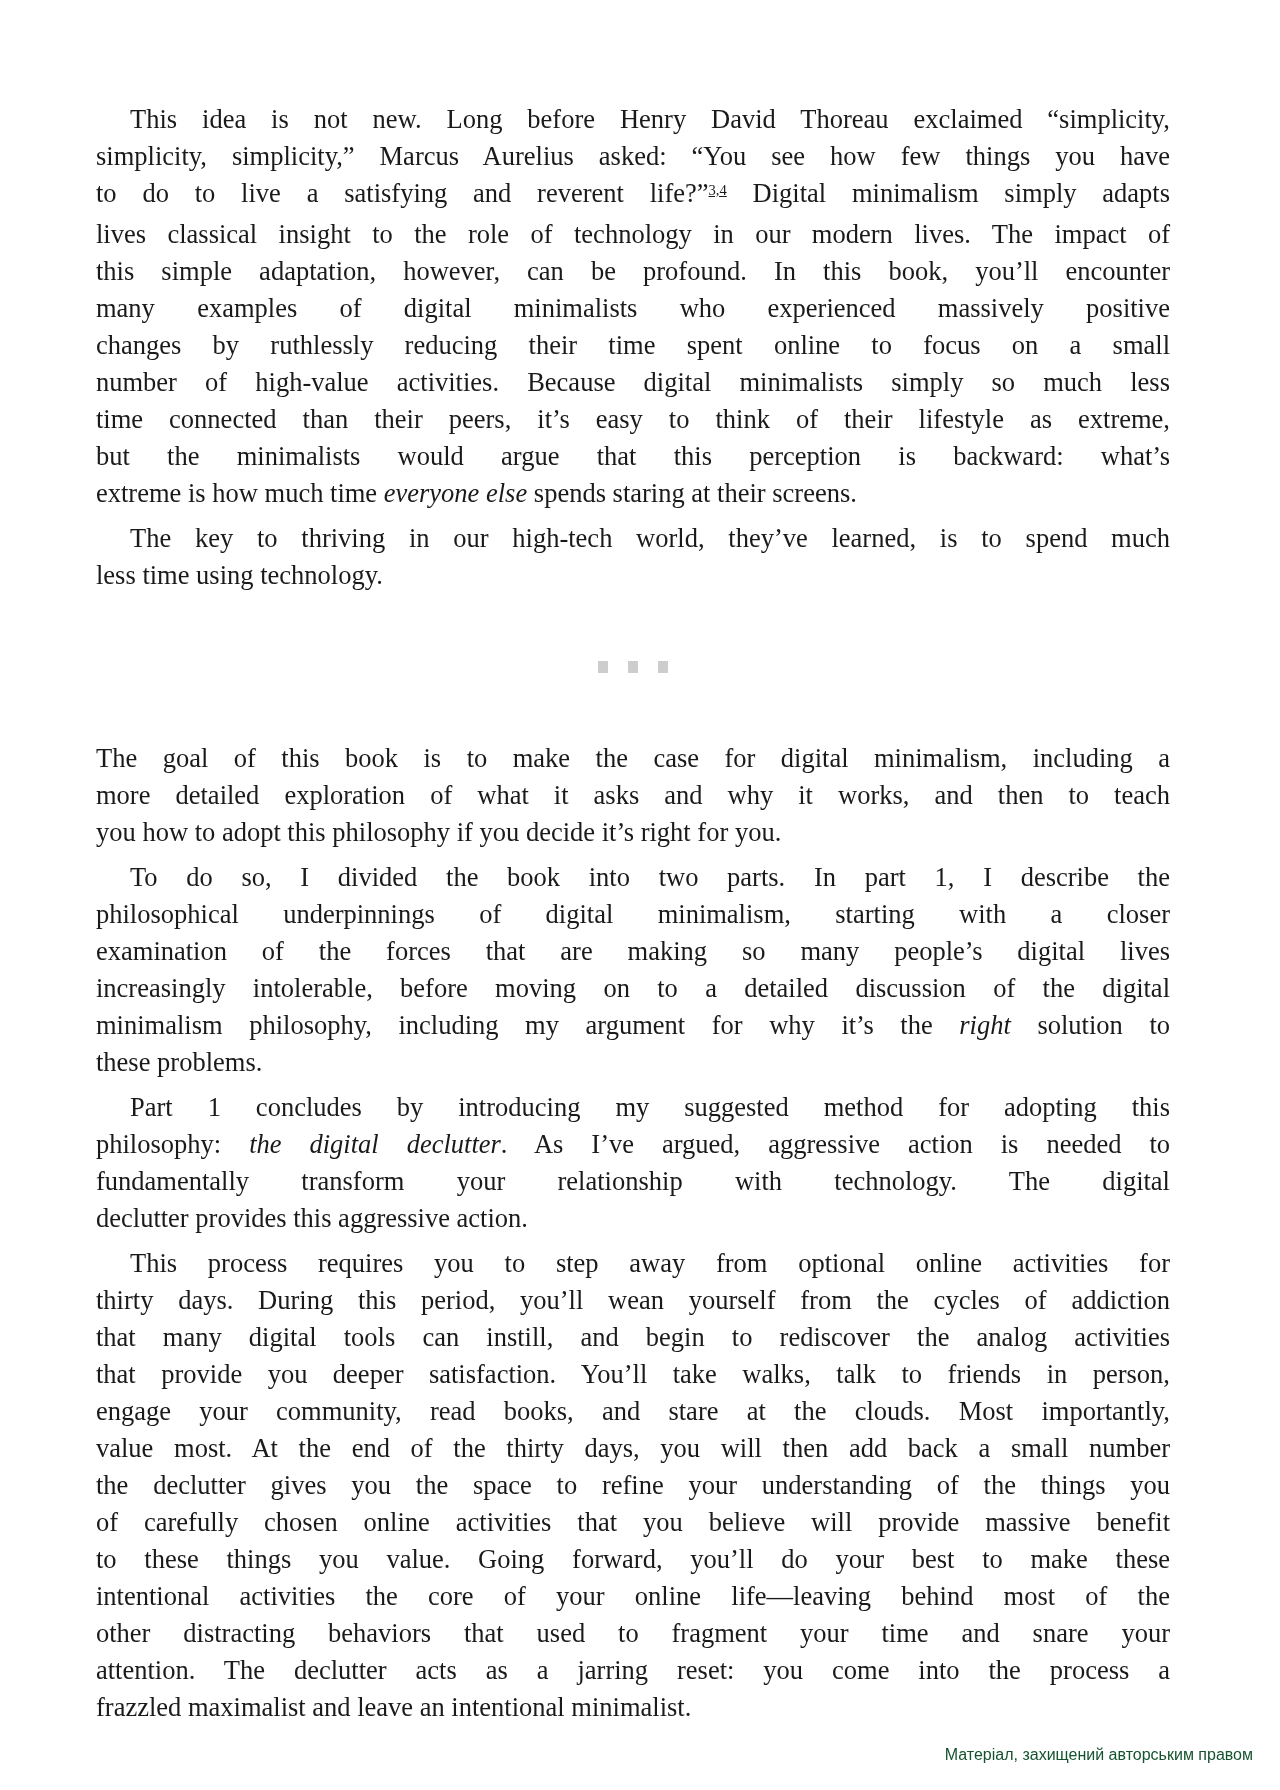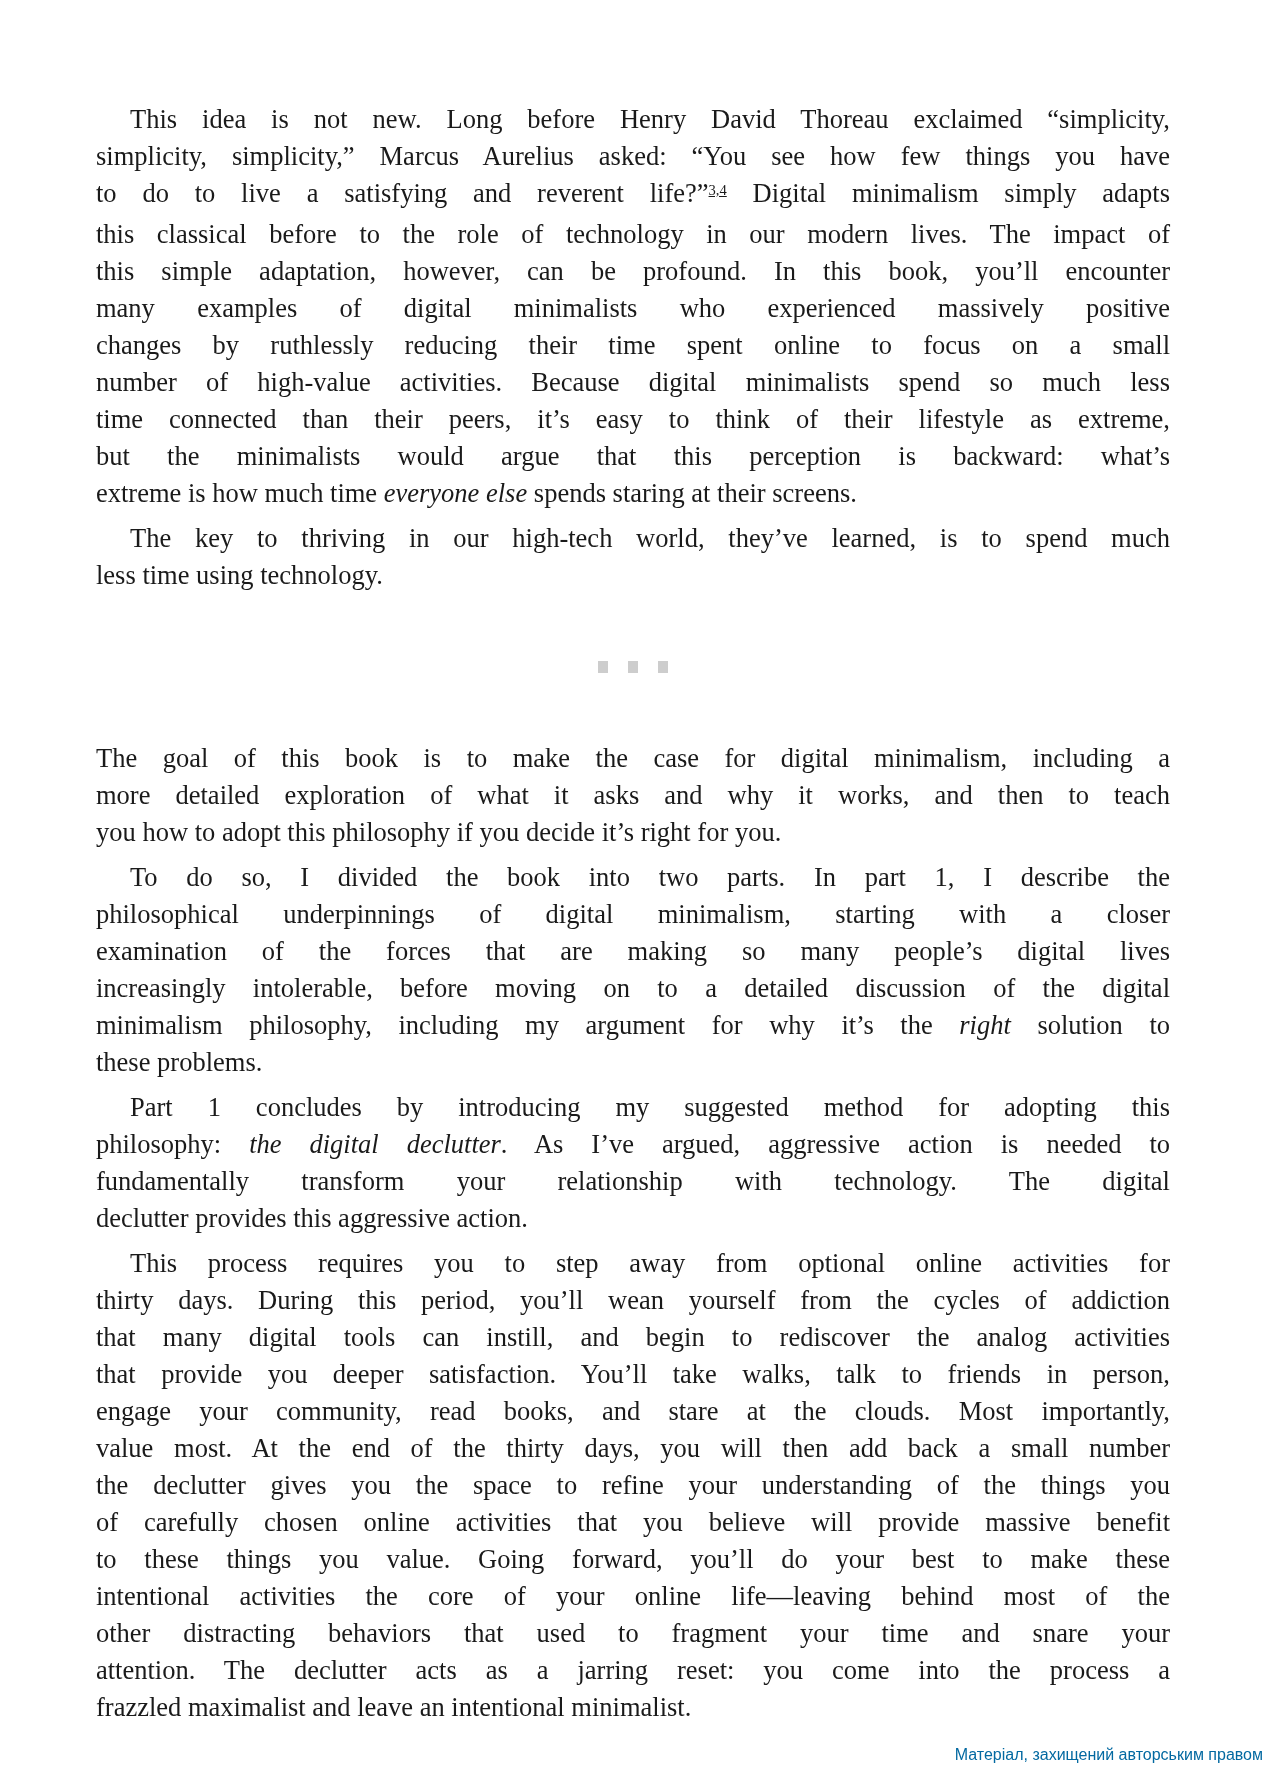--- a/index.html
+++ b/index.html
@@ -49,40 +49,40 @@
     gap: 20px;
   }
   .sq {
     display: inline-block;
     width: 10px;
     height: 12px;
   }
   .watermark {
     position: absolute;
     top: 1746px;
-    right: 17px;
+    right: 27px;
     font-family: "Liberation Sans", sans-serif;
     font-size: 16px;
-    color: #0369a1;
+    color: #14532d;
   }
 </style>
 </head>
 <body>
 
 <div class="page">
   <div class="text-block">
       <div class="para">
         <div class="line first indented">This idea is not new. Long before Henry David Thoreau exclaimed “simplicity,</div>
         <div class="line indented">simplicity, simplicity,” Marcus Aurelius asked: “You see how few things you have</div>
         <div class="line indented">to do to live a satisfying and reverent life?”<sup>3,4</sup> Digital minimalism simply adapts</div>
-        <div class="line indented">this classical before to the role of technology in our modern lives. The impact of</div>
+        <div class="line indented">lives classical insight to the role of technology in our modern lives. The impact of</div>
         <div class="line indented">this simple adaptation, however, can be profound. In this book, you’ll encounter</div>
         <div class="line indented">many examples of digital minimalists who experienced massively positive</div>
         <div class="line indented">changes by ruthlessly reducing their time spent online to focus on a small</div>
-        <div class="line indented">number of high-value activities. Because digital minimalists spend so much less</div>
+        <div class="line indented">number of high-value activities. Because digital minimalists simply so much less</div>
         <div class="line indented">time connected than their peers, it’s easy to think of their lifestyle as extreme,</div>
         <div class="line indented">but the minimalists would argue that this perception is backward: what’s</div>
         <div class="line last indented">extreme is how much time <em>everyone else</em> spends staring at their screens.</div>
       </div>
       <div class="para">
         <div class="line first indented">The key to thriving in our high-tech world, they’ve learned, is to spend much</div>
         <div class="line last indented">less time using technology.</div>
       </div>
       <div class="section-break">
         <span class="sq" style="background: rgb(205, 205, 205);"></span>

